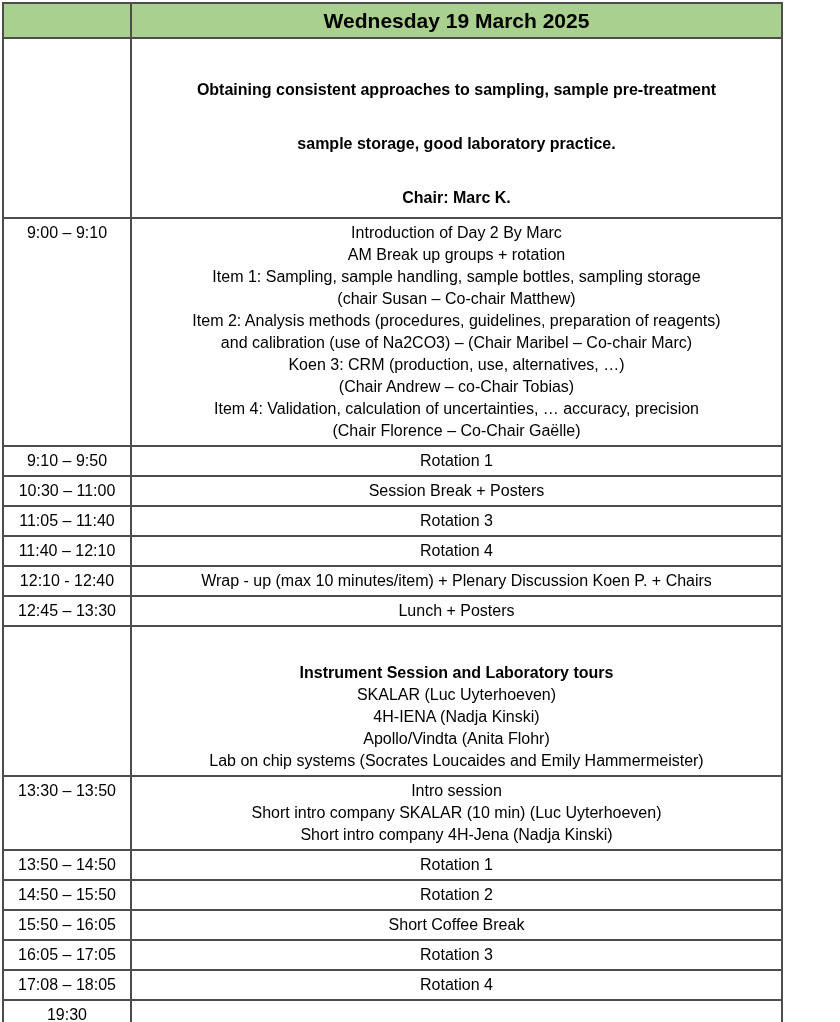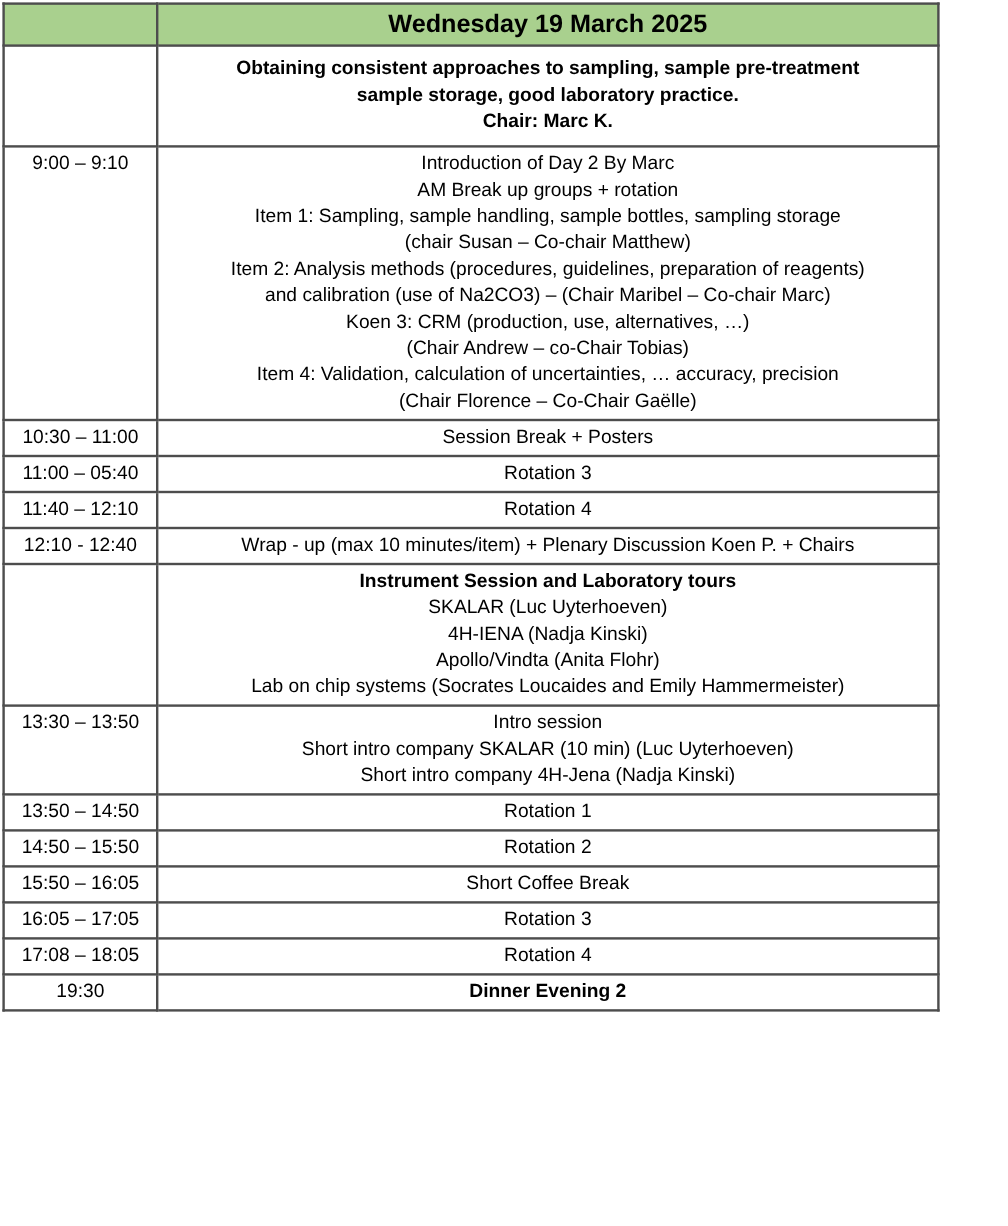--- a/index.html
+++ b/index.html
@@ -47,21 +47,21 @@
     background: var(--header-bg);
     font-size: 21px;
     line-height: 27px;
     font-weight: bold;
     padding: 3px 6px;
   }
   tbody tr:first-child td {
     padding-top: 8px;
     padding-bottom: 8px;
   }
-  .bold { font-weight: bold; }
+  .bold { font-weight: bold; margin-top: 32px; }
   .line { white-space: normal; }
 </style>
 </head>
 <body>
 
 <div class="page">
   <table class="schedule">
     <colgroup>
       <col class="time-col">
       <col class="content-col">
@@ -91,41 +91,53 @@
             <div class="line">(chair Susan – Co-chair Matthew)</div>
             <div class="line">Item 2: Analysis methods (procedures, guidelines, preparation of reagents)</div>
             <div class="line">and calibration (use of Na2CO3) – (Chair Maribel – Co-chair Marc)</div>
             <div class="line">Koen 3: CRM (production, use, alternatives, …)</div>
             <div class="line">(Chair Andrew – co-Chair Tobias)</div>
             <div class="line">Item 4: Validation, calculation of uncertainties, … accuracy, precision</div>
             <div class="line">(Chair Florence – Co-Chair Gaëlle)</div>
           </td>
         </tr>
         <tr>
+          <td>9:10 – 9:50</td>
+          <td>
+            <div class="line">Rotation 1</div>
+          </td>
+        </tr>
+        <tr>
           <td>10:30 – 11:00</td>
           <td>
             <div class="line">Session Break + Posters</div>
           </td>
         </tr>
         <tr>
-          <td>11:00 – 05:40</td>
+          <td>11:05 – 11:40</td>
           <td>
             <div class="line">Rotation 3</div>
           </td>
         </tr>
         <tr>
           <td>11:40 – 12:10</td>
           <td>
             <div class="line">Rotation 4</div>
           </td>
         </tr>
         <tr>
           <td>12:10 - 12:40</td>
           <td>
             <div class="line">Wrap - up (max 10 minutes/item) + Plenary Discussion Koen P. + Chairs</div>
+          </td>
+        </tr>
+        <tr>
+          <td>12:45 – 13:30</td>
+          <td>
+            <div class="line">Lunch + Posters</div>
           </td>
         </tr>
         <tr>
           <td></td>
           <td>
             <div class="line bold">Instrument Session and Laboratory tours</div>
             <div class="line">SKALAR (Luc Uyterhoeven)</div>
             <div class="line">4H-IENA (Nadja Kinski)</div>
             <div class="line">Apollo/Vindta (Anita Flohr)</div>
             <div class="line">Lab on chip systems (Socrates Loucaides and Emily Hammermeister)</div>

